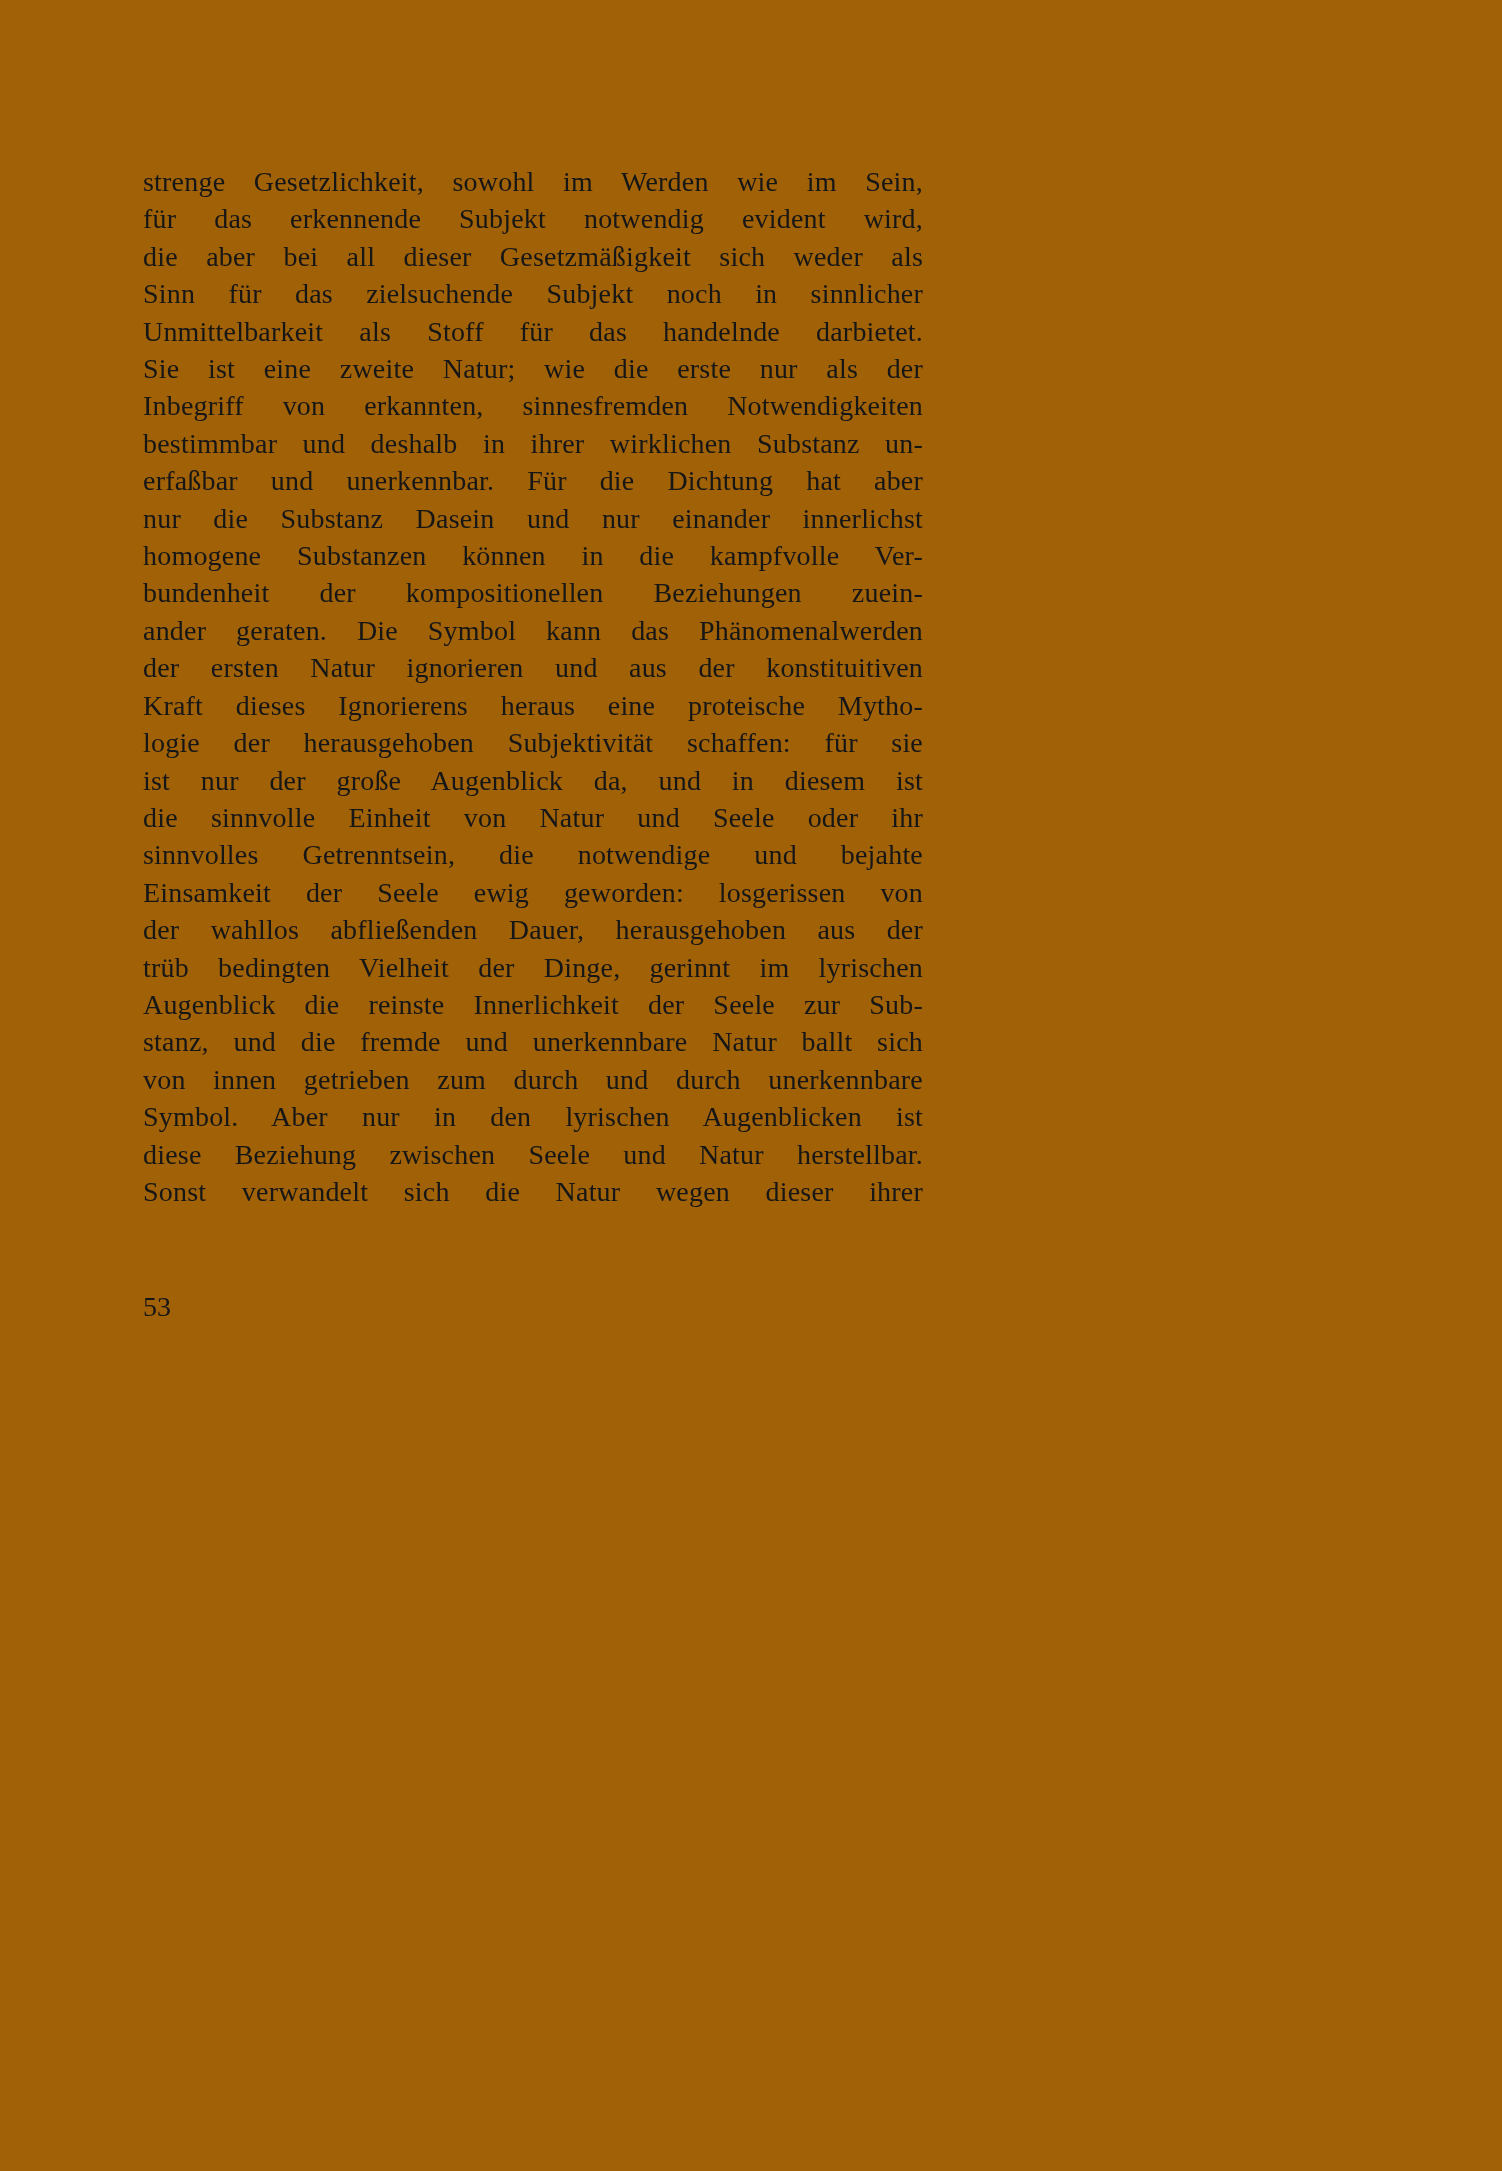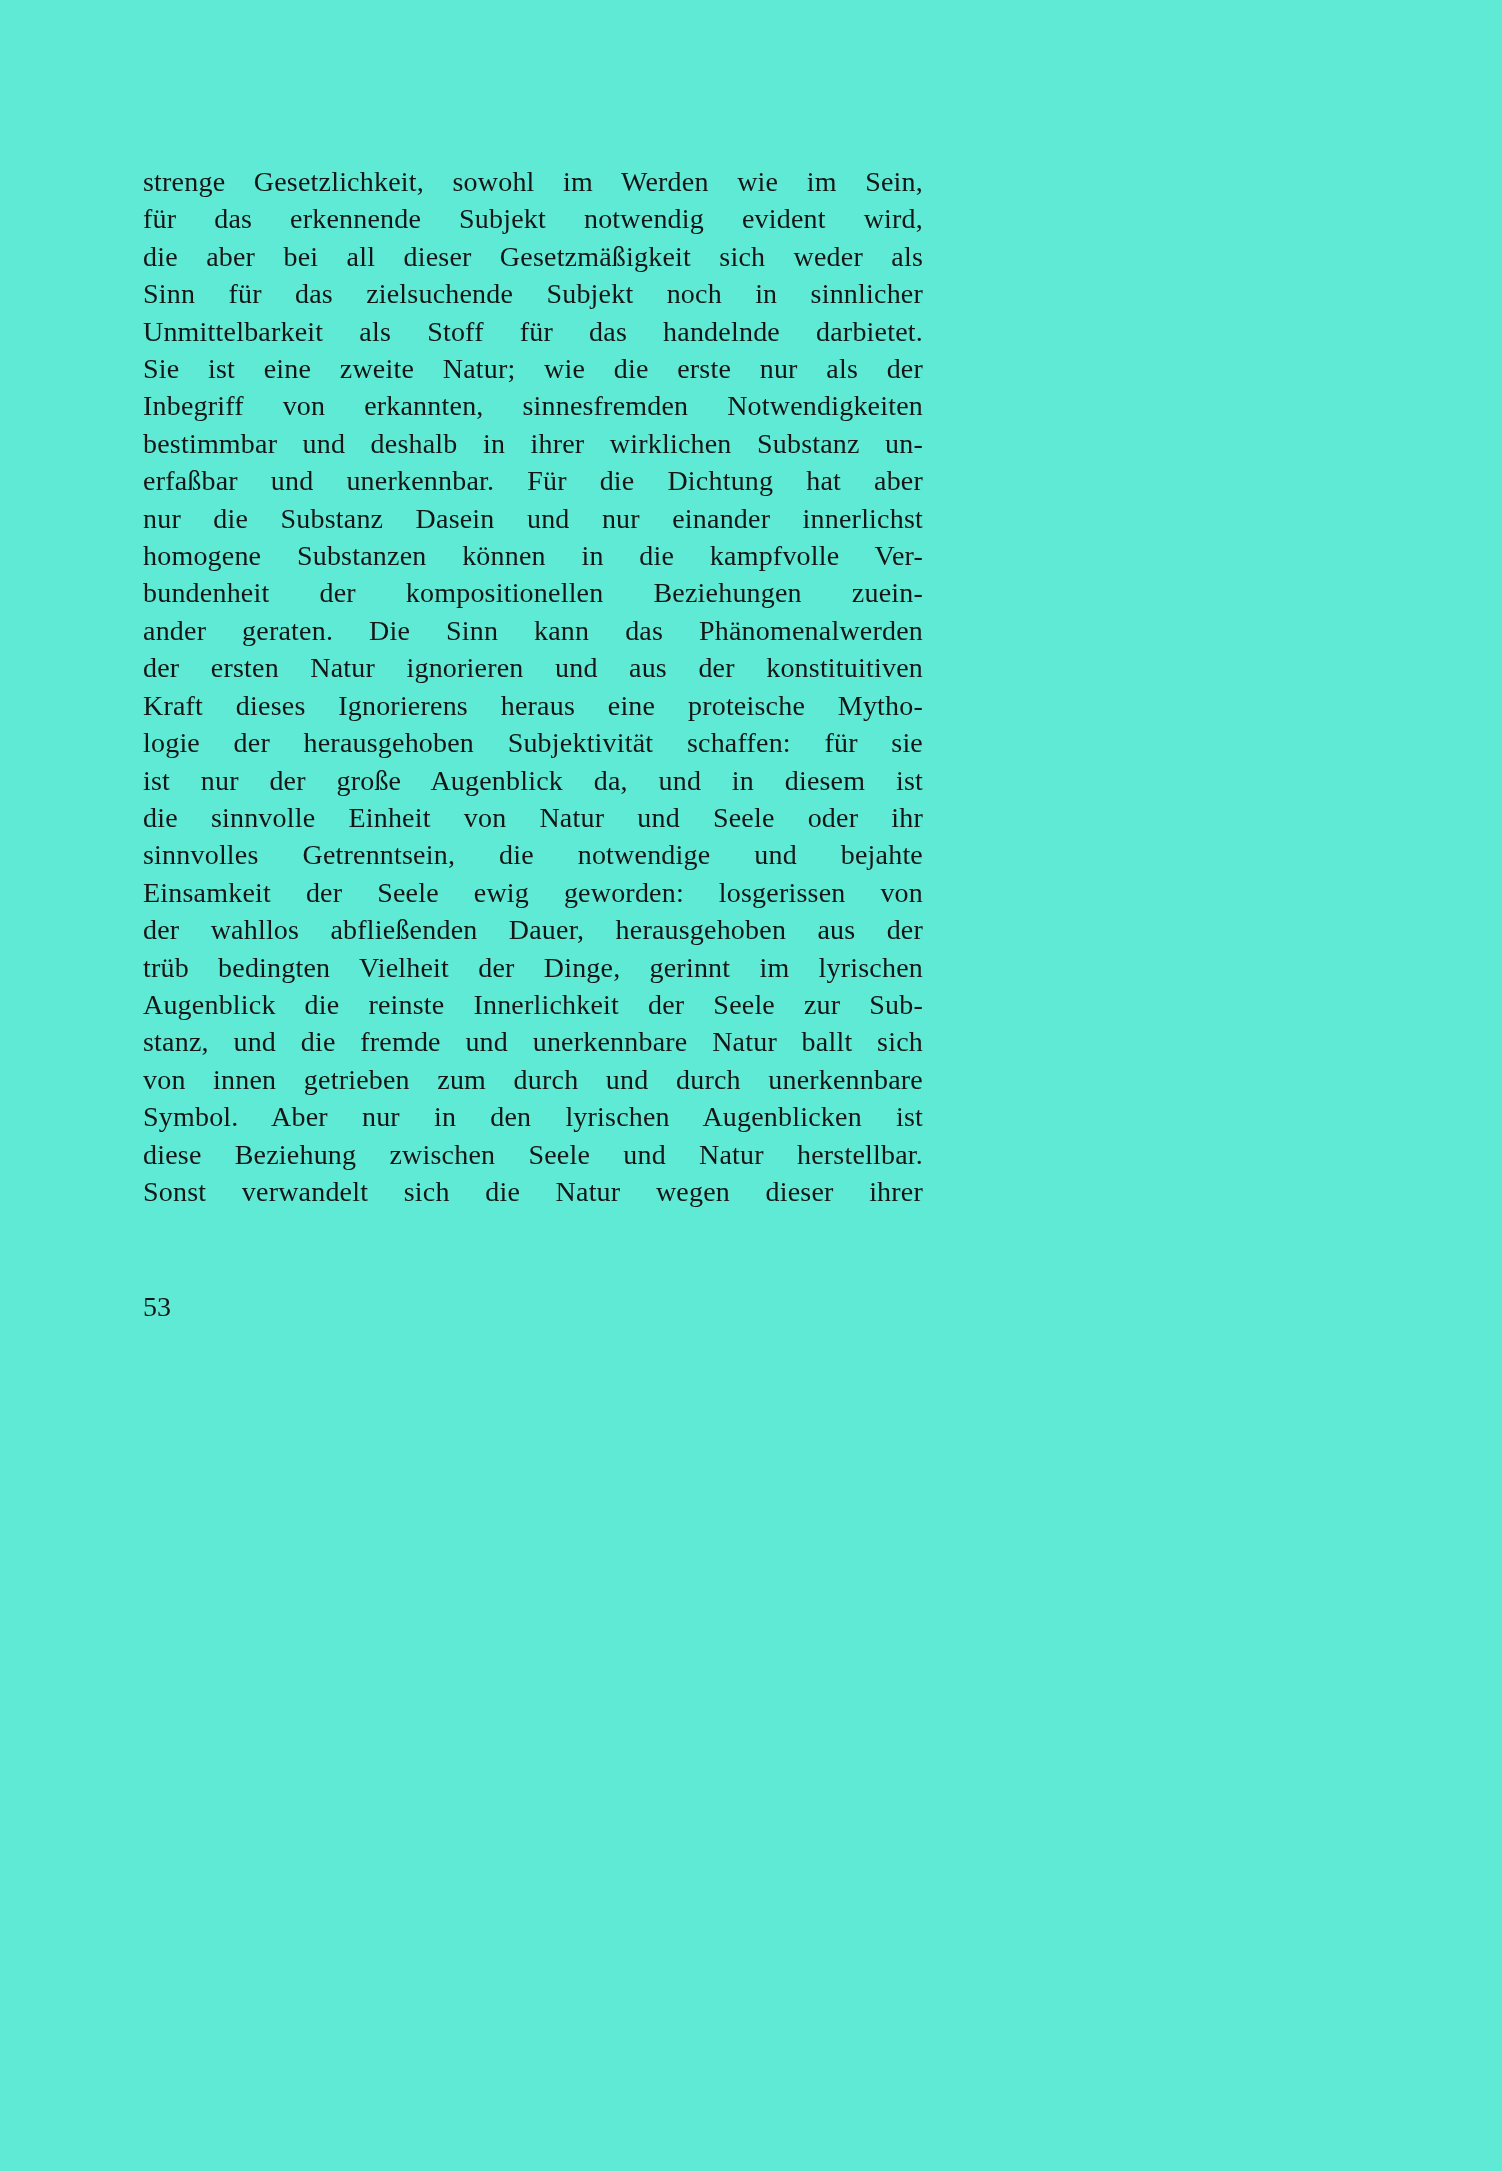--- a/index.html
+++ b/index.html
@@ -43,35 +43,35 @@
     width: 780px;
     text-align: left;
     font-size: 28px;
     line-height: 37.4px;
     color: inherit;
   }
 </style>
 </head>
 <body style="background: rgb(252, 252, 248);">
 
-<div class="page" style="background: #5eead4; color: rgb(22, 22, 22);">
+<div class="page" style="background: #a16207; color: rgb(22, 22, 22);">
   <div class="text-block">
       <div class="line">strenge Gesetzlichkeit, sowohl im Werden wie im Sein,</div>
       <div class="line">für das erkennende Subjekt notwendig evident wird,</div>
       <div class="line">die aber bei all dieser Gesetzmäßigkeit sich weder als</div>
       <div class="line">Sinn für das zielsuchende Subjekt noch in sinnlicher</div>
       <div class="line">Unmittelbarkeit als Stoff für das handelnde darbietet.</div>
       <div class="line">Sie ist eine zweite Natur; wie die erste nur als der</div>
       <div class="line">Inbegriff von erkannten, sinnesfremden Notwendigkeiten</div>
       <div class="line">bestimmbar und deshalb in ihrer wirklichen Substanz un-</div>
       <div class="line">erfaßbar und unerkennbar. Für die Dichtung hat aber</div>
       <div class="line">nur die Substanz Dasein und nur einander innerlichst</div>
       <div class="line">homogene Substanzen können in die kampfvolle Ver-</div>
       <div class="line">bundenheit der kompositionellen Beziehungen zuein-</div>
-      <div class="line">ander geraten. Die Sinn kann das Phänomenalwerden</div>
+      <div class="line">ander geraten. Die Symbol kann das Phänomenalwerden</div>
       <div class="line">der ersten Natur ignorieren und aus der konstituitiven</div>
       <div class="line">Kraft dieses Ignorierens heraus eine proteische Mytho-</div>
       <div class="line">logie der herausgehoben Subjektivität schaffen: für sie</div>
       <div class="line">ist nur der große Augenblick da, und in diesem ist</div>
       <div class="line">die sinnvolle Einheit von Natur und Seele oder ihr</div>
       <div class="line">sinnvolles Getrenntsein, die notwendige und bejahte</div>
       <div class="line">Einsamkeit der Seele ewig geworden: losgerissen von</div>
       <div class="line">der wahllos abfließenden Dauer, herausgehoben aus der</div>
       <div class="line">trüb bedingten Vielheit der Dinge, gerinnt im lyrischen</div>
       <div class="line">Augenblick die reinste Innerlichkeit der Seele zur Sub-</div>

